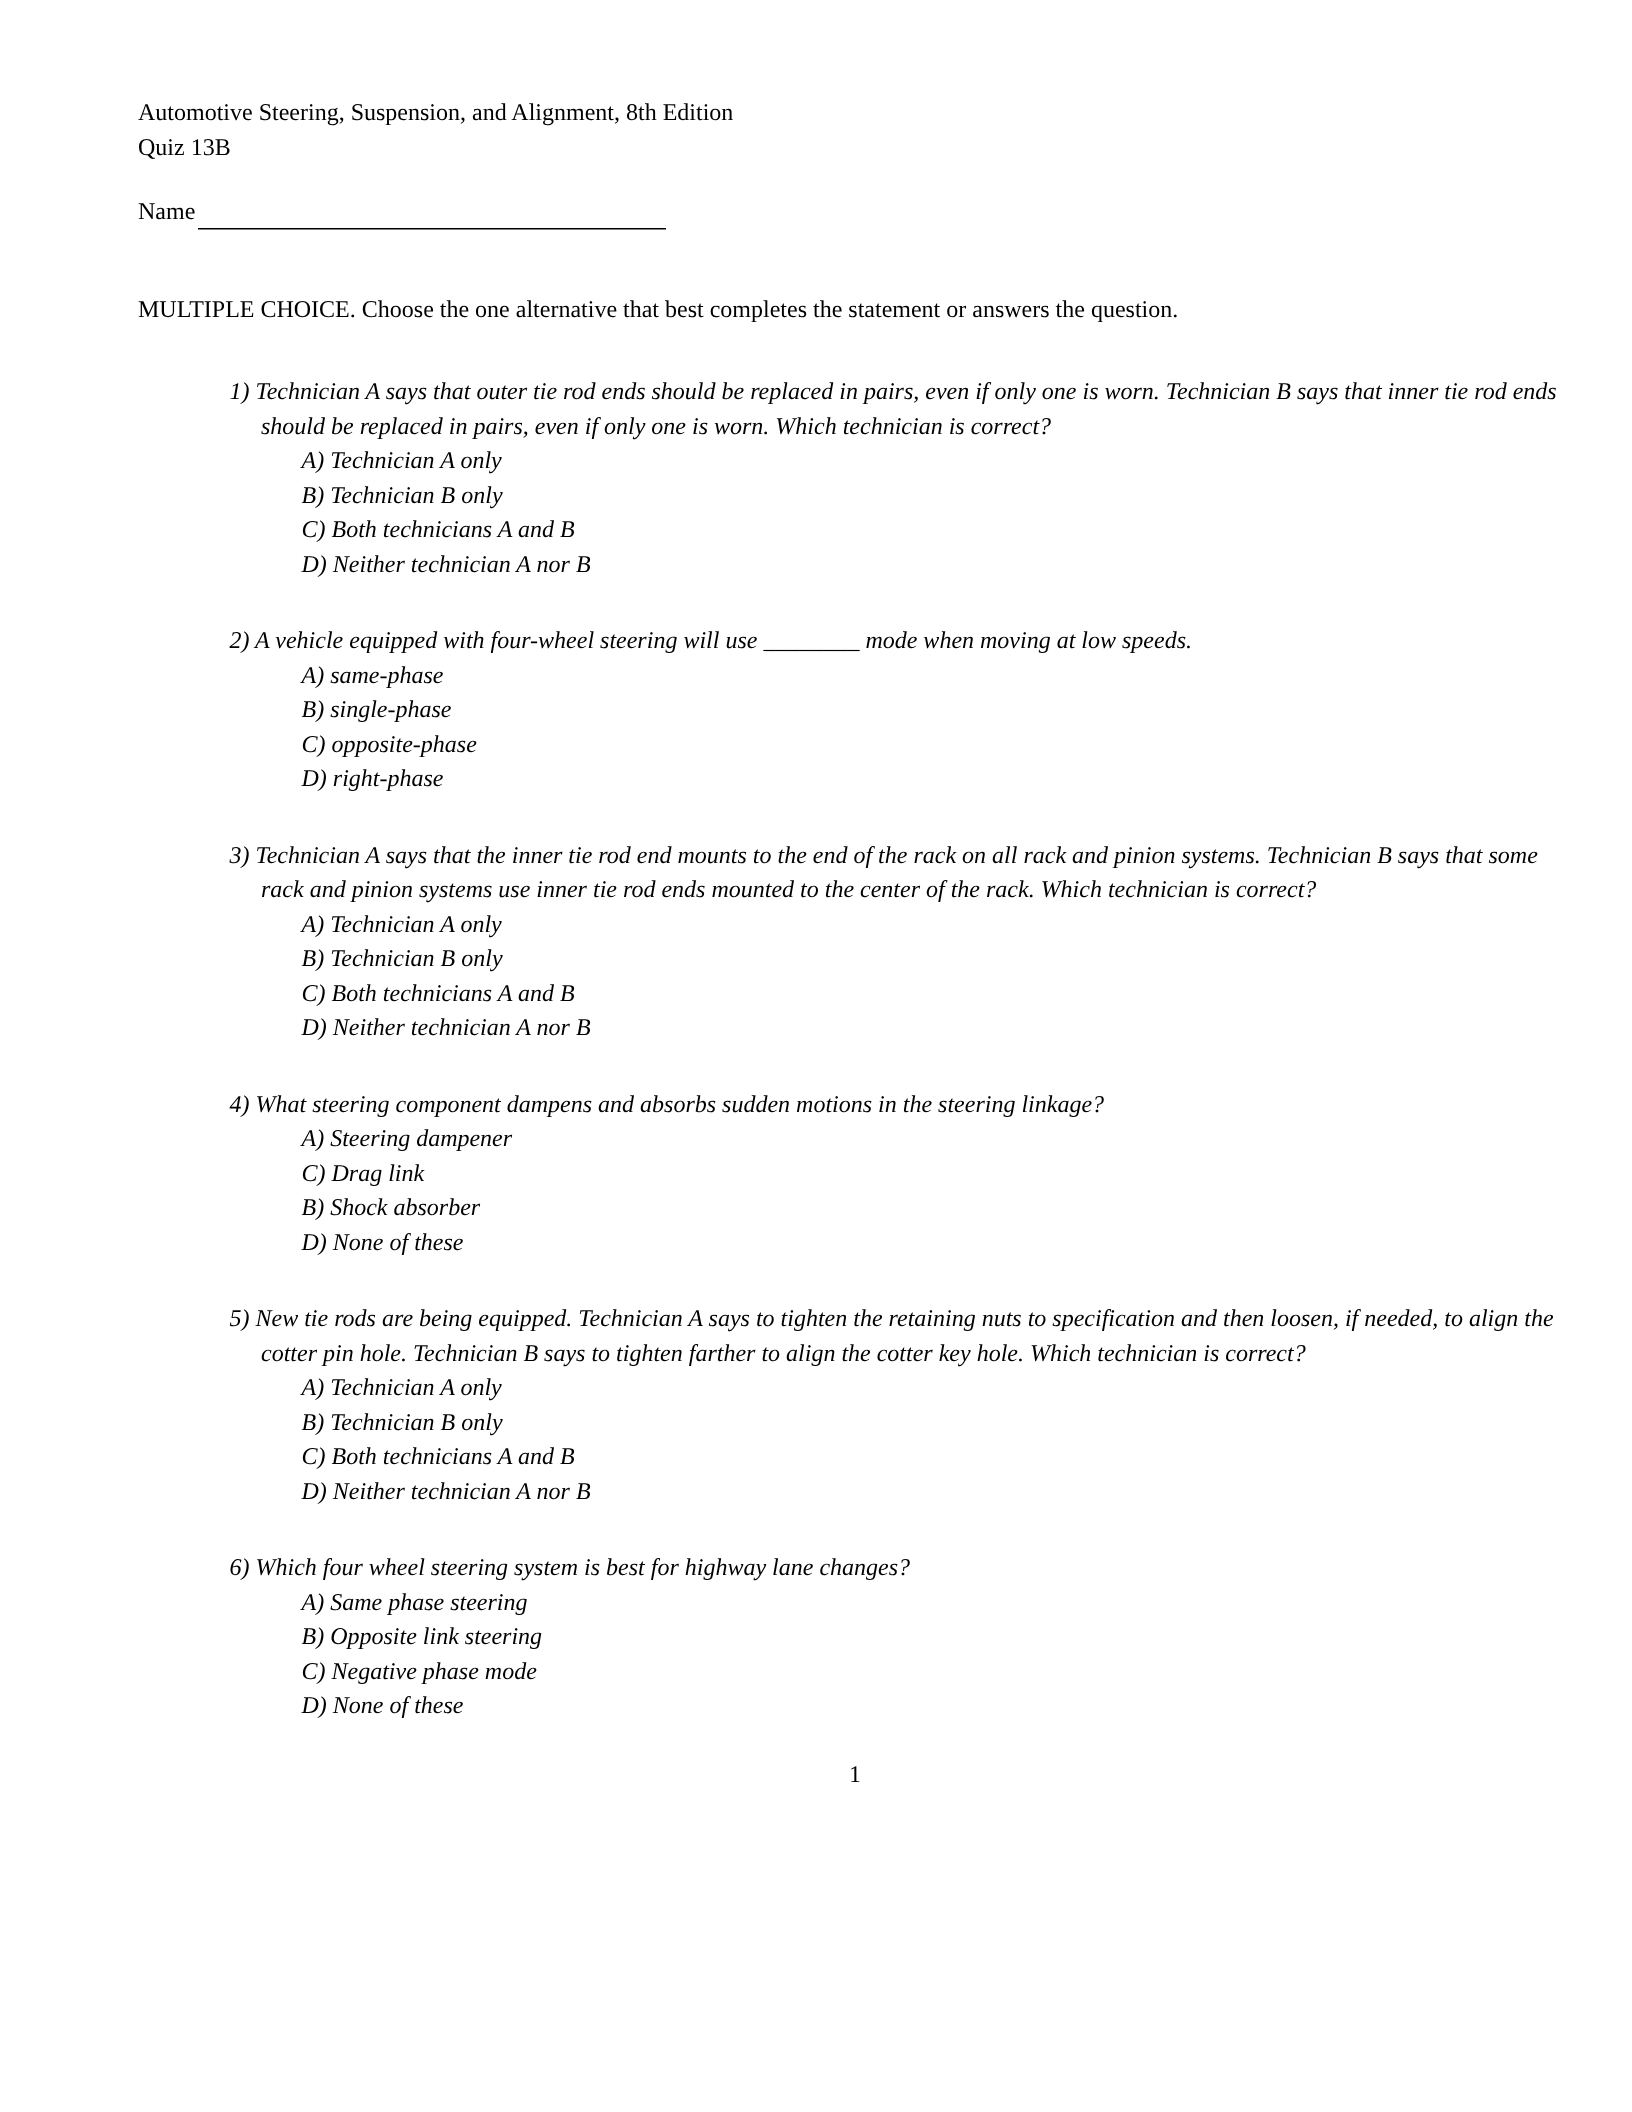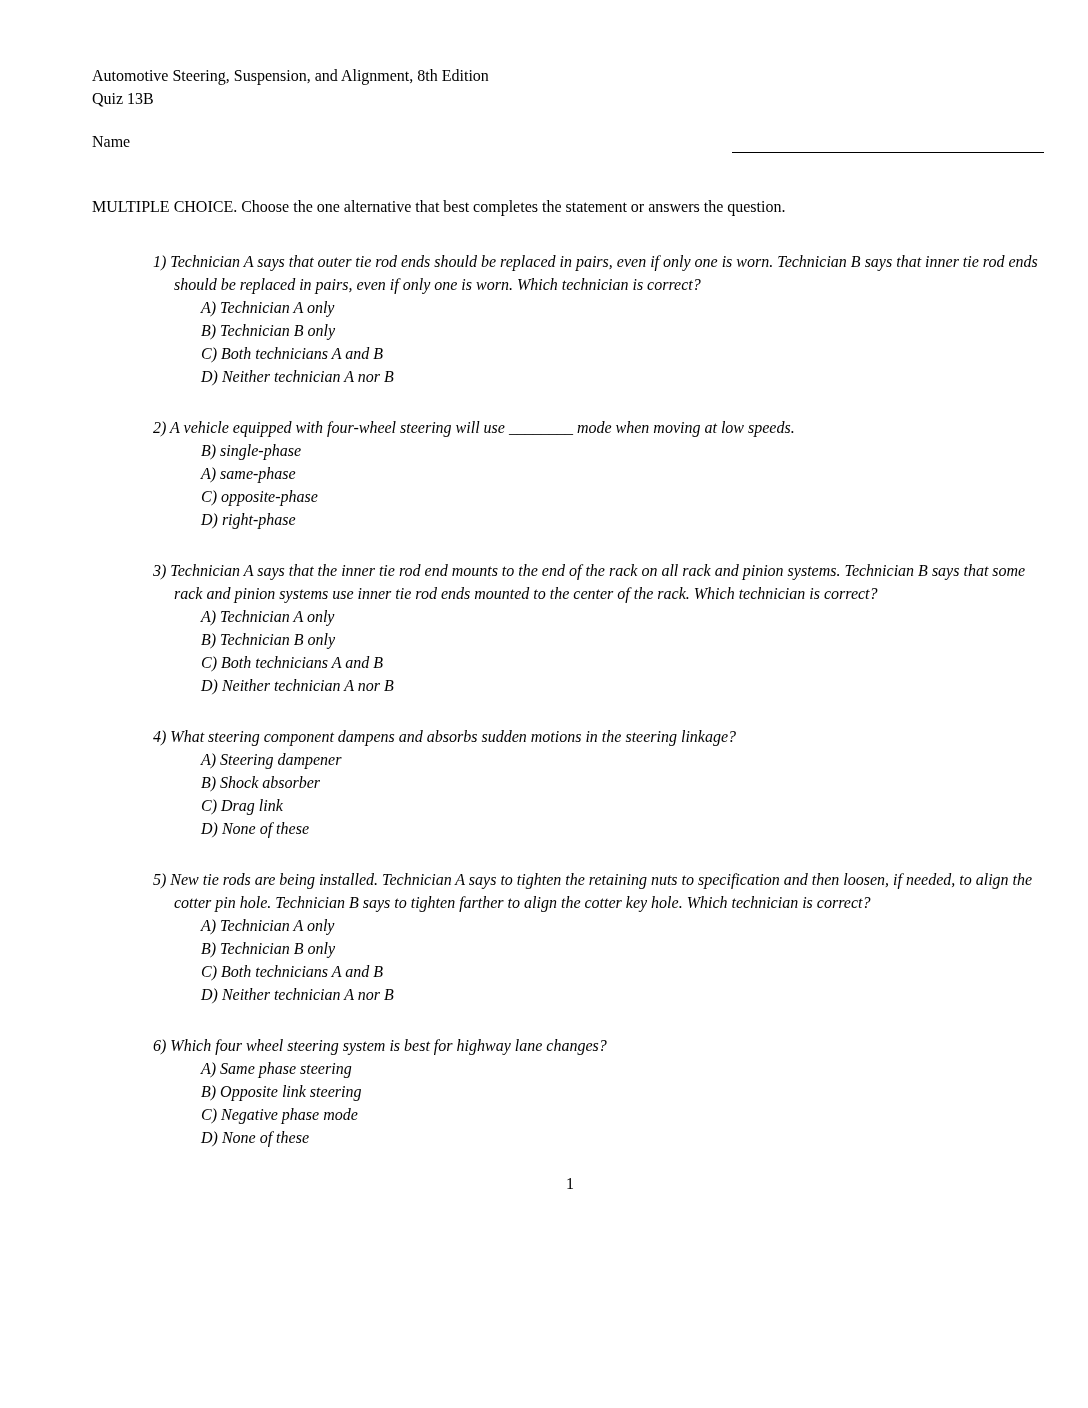--- a/index.html
+++ b/index.html
@@ -24,21 +24,20 @@
     margin-left: 26px;
   }
   .doc-header {
     margin: 60px 70px 0 66px;
   }
   .doc-header .hline { display: block; }
   .name-row {
     margin: 20px 70px 0 66px;
     display: flex;
     align-items: flex-end;
-    justify-content: space-between;
   }
   .name-line {
     display: inline-block;
     width: 312px;
     border-bottom: 1px solid #000;
     height: 18px;
     margin-left: 2px;
   }
   .mc-heading {
     margin: 42px 70px 0 66px;
@@ -92,49 +91,49 @@
         <span class="choice">A) Technician A only</span>
         <span class="choice">B) Technician B only</span>
         <span class="choice">C) Both technicians A and B</span>
         <span class="choice">D) Neither technician A nor B</span>
       </div>
     </div>
 
     <div class="question">
       <div class="q-text"><span>2)</span> <span>A vehicle equipped with four-wheel steering will use ________ mode when moving at low speeds.</span></div>
       <div class="choices">
+        <span class="choice">A) same-phase</span>
         <span class="choice">B) single-phase</span>
-        <span class="choice">A) same-phase</span>
         <span class="choice">C) opposite-phase</span>
         <span class="choice">D) right-phase</span>
       </div>
     </div>
 
     <div class="question">
       <div class="q-text"><span>3)</span> <span>Technician A says that the inner tie rod end mounts to the end of the rack on all rack and pinion systems. Technician B says that some rack and pinion systems use inner tie rod ends mounted to the center of the rack. Which technician is correct?</span></div>
       <div class="choices">
         <span class="choice">A) Technician A only</span>
         <span class="choice">B) Technician B only</span>
         <span class="choice">C) Both technicians A and B</span>
         <span class="choice">D) Neither technician A nor B</span>
       </div>
     </div>
 
     <div class="question">
       <div class="q-text"><span>4)</span> <span>What steering component dampens and absorbs sudden motions in the steering linkage?</span></div>
       <div class="choices">
         <span class="choice">A) Steering dampener</span>
+        <span class="choice">C) Drag link</span>
         <span class="choice">B) Shock absorber</span>
-        <span class="choice">C) Drag link</span>
         <span class="choice">D) None of these</span>
       </div>
     </div>
 
     <div class="question">
-      <div class="q-text"><span>5)</span> <span>New tie rods are being installed. Technician A says to tighten the retaining nuts to specification and then loosen, if needed, to align the cotter pin hole. Technician B says to tighten farther to align the cotter key hole. Which technician is correct?</span></div>
+      <div class="q-text"><span>5)</span> <span>New tie rods are being equipped. Technician A says to tighten the retaining nuts to specification and then loosen, if needed, to align the cotter pin hole. Technician B says to tighten farther to align the cotter key hole. Which technician is correct?</span></div>
       <div class="choices">
         <span class="choice">A) Technician A only</span>
         <span class="choice">B) Technician B only</span>
         <span class="choice">C) Both technicians A and B</span>
         <span class="choice">D) Neither technician A nor B</span>
       </div>
     </div>
 
     <div class="question">
       <div class="q-text"><span>6)</span> <span>Which four wheel steering system is best for highway lane changes?</span></div>

